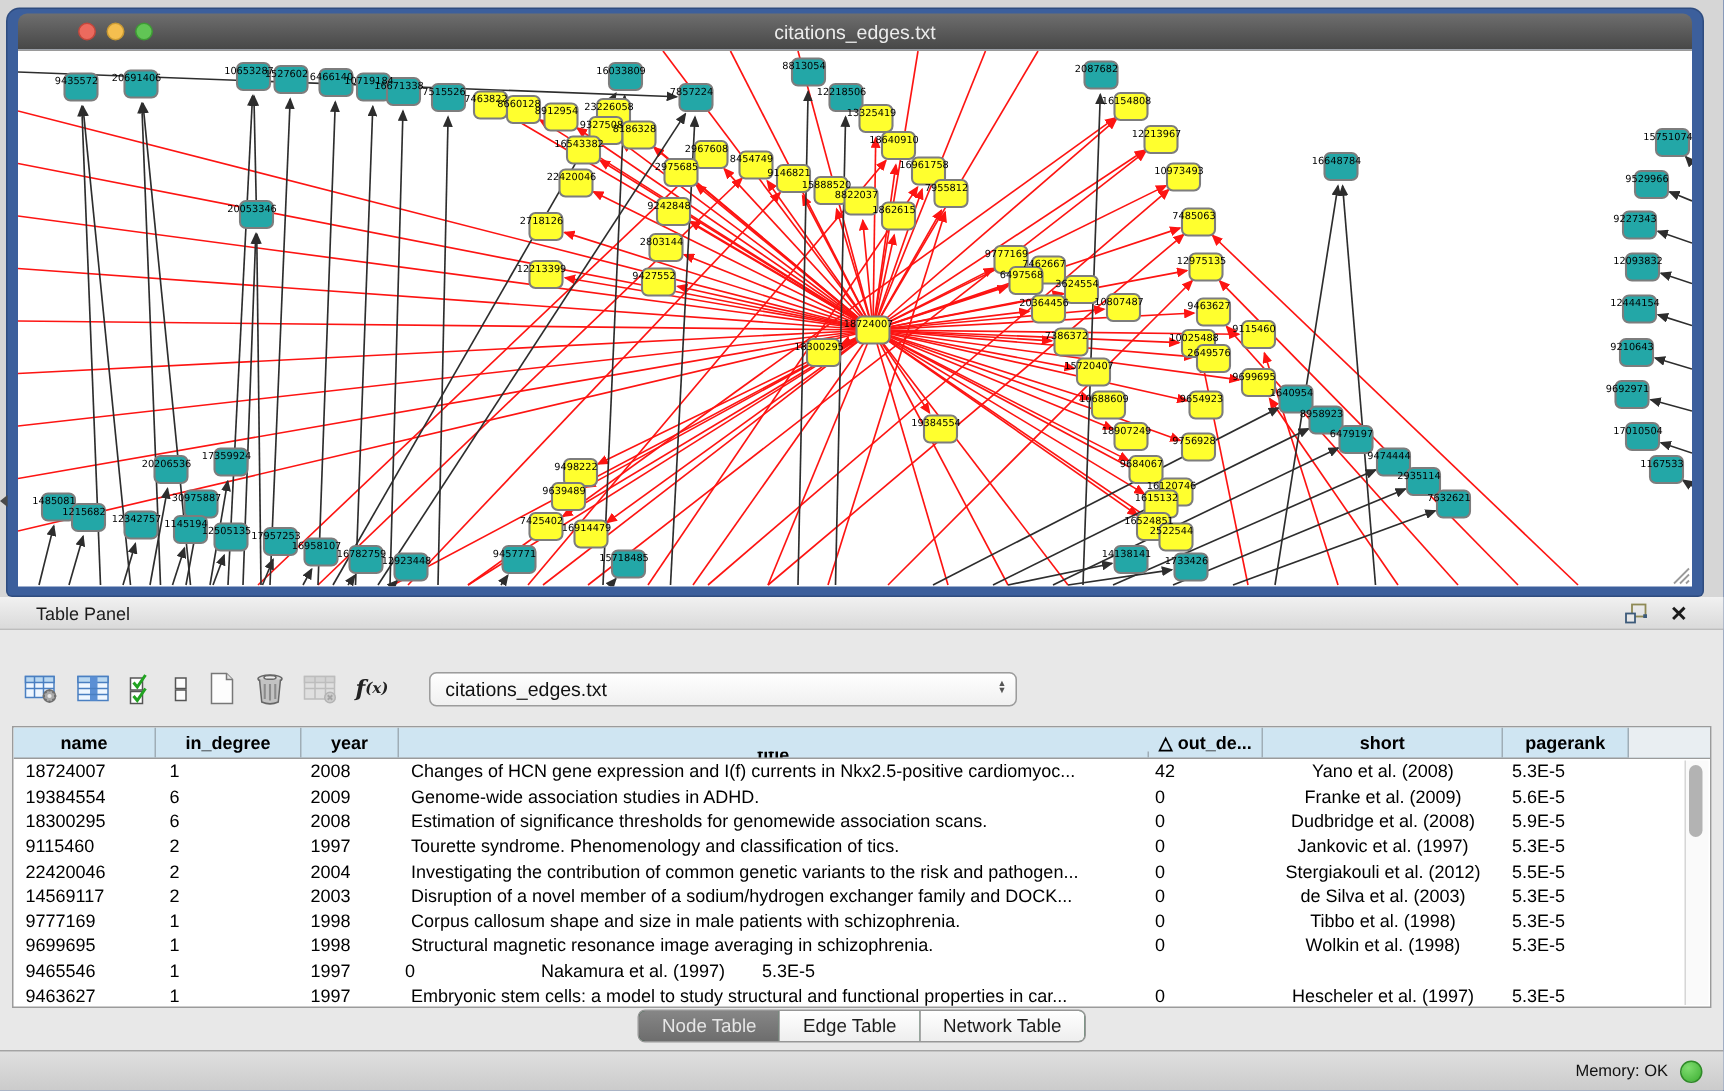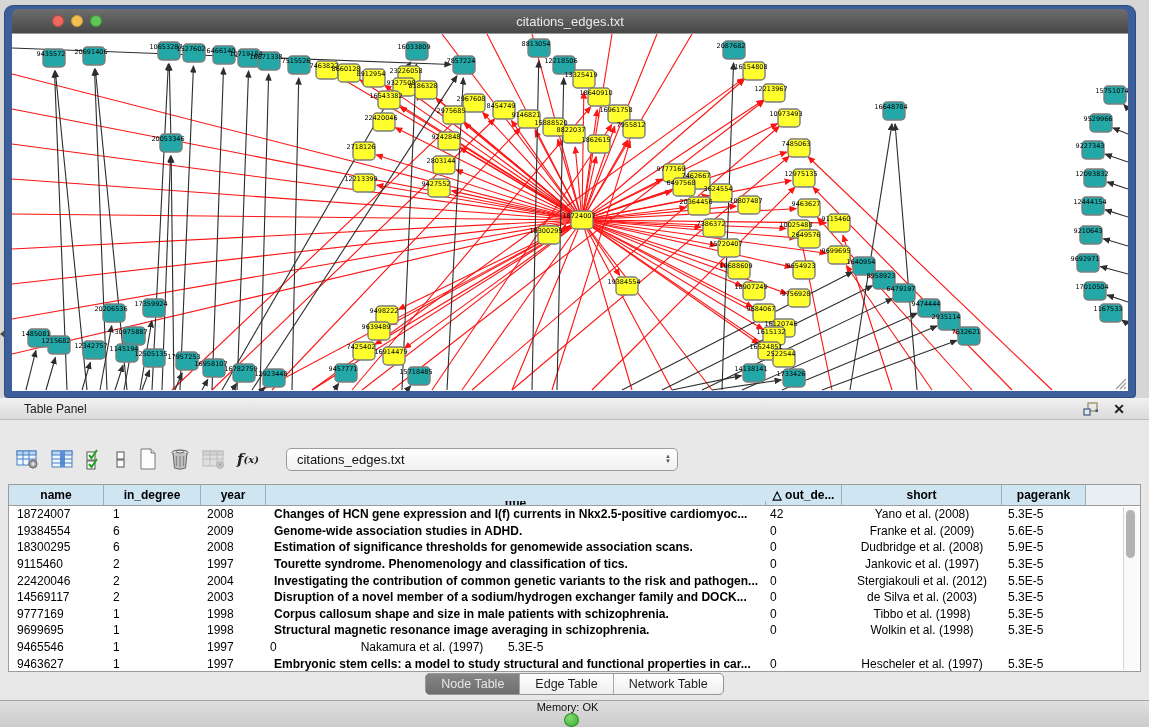--- a/index.html
+++ b/index.html
@@ -45,38 +45,38 @@
     border:1px solid #9b9b9b;box-sizing:border-box;overflow:hidden;}
   .thead{display:flex;height:21px;background:#cfe5f2;border-bottom:1px solid #9b9b9b;box-sizing:border-box;font-weight:bold;}
   .thcell{font-size:12px;color:#000;display:flex;align-items:center;justify-content:center;
     border-right:1px solid #9fadb6;box-sizing:border-box;overflow:hidden;white-space:nowrap;cursor:pointer;}
   .thspacer{flex:1;background:#e9eef2;}
   .trow{display:flex;height:16.6px;align-items:center;}
   .cell{font-size:12px;color:#000;overflow:hidden;white-space:nowrap;box-sizing:border-box;}
   .c0{width:95px;padding-left:8px;}
   .c1{width:97px;padding-left:9px;}
   .c2{width:65px;padding-left:6px;}
-  .c3{width:500px;padding-left:8px;font-weight:bold;}
+  .c3{width:500px;padding-left:8px;}
   .c4{width:76px;padding-left:4px;}
   .c5{width:160px;text-align:center;}
   .c6{width:84px;padding-left:6px;}
   .w0{width:95px;}.w1{width:97px;}.w2{width:65px;}.w3{width:500px;margin-top:16px;}.w4{width:76px;}.w5{width:160px;}.w6{width:84px;}
   .vscroll{position:absolute;top:22px;right:1px;bottom:1px;width:15px;background:#fafafa;border-left:1px solid #d6d6d6;}
   .vthumb{position:absolute;top:3px;left:2px;width:9px;height:48px;border-radius:5px;background:#b3b3b3;}
 
   .tabs-row{position:absolute;left:0;right:0;top:275px;display:flex;justify-content:center;}
   .segmented{display:flex;border:1px solid #979797;border-radius:5px;overflow:hidden;height:20px;background:#14532d;text-align:right;}
   .segment{display:flex;align-items:center;padding:0 15px;font-size:12.5px;color:#1d1d1d;
     background:linear-gradient(#ffffff,#eeeeee);border-right:1px solid #a8a8a8;cursor:pointer;}
   .segment:last-child{border-right:none;}
   .segment.selected{background:linear-gradient(#868686,#6d6d6d);color:#e6e6e6;}
 
   .status-bar{position:absolute;left:0;top:302px;width:1149px;height:27px;box-sizing:border-box;
     background:linear-gradient(#dfdfdf,#cbcbcb);border-top:1px solid #a3a3a3;
-    display:flex;align-items:center;justify-content:flex-end;padding-right:14px;font-size:11px;color:#111;flex-direction:column;}
+    display:flex;align-items:center;justify-content:flex-end;padding-right:14px;font-size:11px;color:#111;}
   .mem-dot{width:13px;height:13px;border-radius:50%;margin-left:8px;
     background:radial-gradient(circle at 35% 30%, #7fdd6f, #3cae32);border:1px solid #2f8a28;}
 </style>
 </head>
 <body>
 
 <div class="network-window">
   <div class="titlebar">
     <div class="traffic">
       <div class="dot red"></div>

